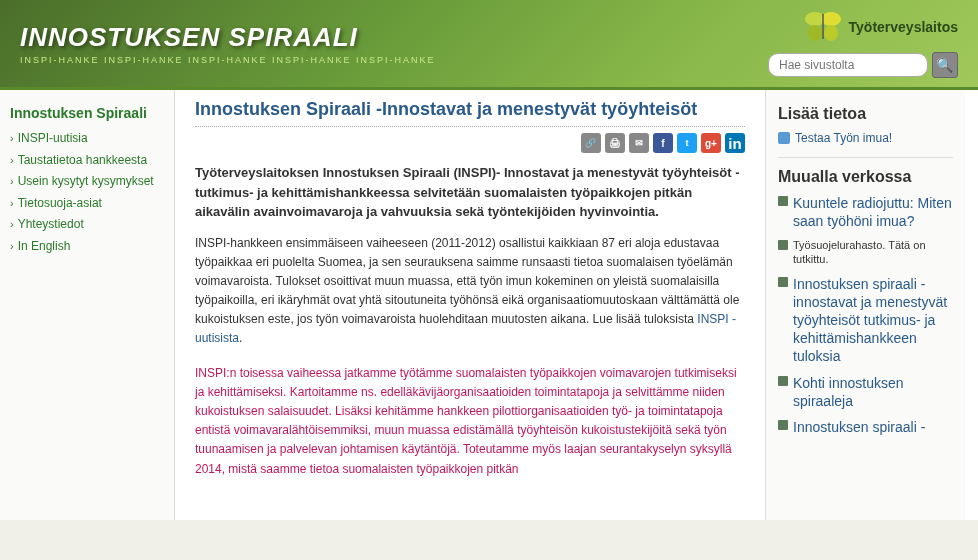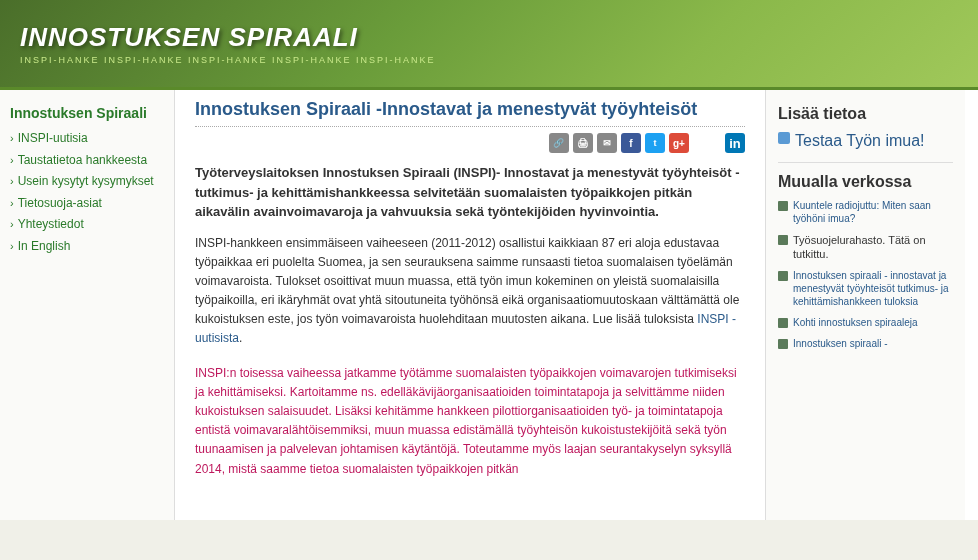--- a/index.html
+++ b/index.html
@@ -161,21 +161,21 @@
       font-weight: bold;
       color: #fff;
       cursor: pointer;
     }
     .icon-link { background: #888; font-size: 9px; }
     .icon-print { background: #888; font-size: 9px; }
     .icon-email { background: #888; font-size: 9px; }
     .icon-fb { background: #3b5998; }
     .icon-tw { background: #1da1f2; font-size: 9px; }
     .icon-gplus { background: #dd4b39; font-size: 10px; }
-    .icon-li { background: #0077b5; font-size: 13px; margin-left: 32px; }
+    .icon-li { background: #0077b5; font-size: 15px; }
 
     #intro-para {
       font-size: 13px;
       line-height: 1.5;
       margin-bottom: 12px;
     }
     #intro-para strong { font-weight: bold; }
 
     #body-para1 {
       font-size: 12px;
@@ -222,21 +222,21 @@
     .rs-bullet {
       width: 12px;
       height: 12px;
       background: #5a9ad4;
       border-radius: 2px;
       flex-shrink: 0;
       margin-top: 1px;
     }
     .rs-link {
       color: #2a5a8a;
-      font-size: 16px;
+      font-size: 12px;
       line-height: 1.3;
       text-decoration: none;
       text-align: center;
     }
     .rs-divider {
       border: none;
       border-top: 1px solid #ddd;
       margin: 10px 0;
     }
     .rs-item-small {
@@ -254,32 +254,51 @@
       flex-shrink: 0;
       margin-top: 2px;
     }
     .rs-text-small {
       color: #333;
       font-size: 11px;
       line-height: 1.3;
     }
     .rs-link-text {
       color: #2a5a8a;
-      font-size: 10px;
+      font-size: 14px;
       line-height: 1.3;
       text-decoration: none;
     }
   </style>
 </head>
 <body>
 
 <div id="header">
   <div id="logo-area">
     <div id="logo-text">INNOSTUKSEN SPIRAALI</div>
     <div id="logo-sub">INSPI-HANKE INSPI-HANKE INSPI-HANKE INSPI-HANKE INSPI-HANKE</div>
+  </div>
+  <div id="header-right">
+    <div id="ttl-logo">
+
+      <svg id="ttl-icon" viewBox="0 0 40 35" xmlns="http://www.w3.org/2000/svg">
+        <ellipse cx="12" cy="10" rx="10" ry="7" fill="#c8d840" opacity="0.9"></ellipse>
+        <ellipse cx="28" cy="10" rx="10" ry="7" fill="#e8e030" opacity="0.9"></ellipse>
+        <ellipse cx="12" cy="24" rx="7" ry="8" fill="#a0b820" opacity="0.9"></ellipse>
+        <ellipse cx="28" cy="24" rx="7" ry="8" fill="#c0cc28" opacity="0.9"></ellipse>
+        <line x1="20" y1="5" x2="20" y2="30" stroke="#555" stroke-width="1.5"></line>
+      </svg>
+      <span id="ttl-name" style="color:#2a4a1a;font-size:14px;font-weight:bold;">Työterveyslaitos</span>
+    </div>
+    <div id="search-area">
+      <input id="search-input" type="text" placeholder="Hae sivustolta" style="">
+      <button id="search-btn">
+        <span>🔍</span>
+      </button>
+    </div>
   </div>
 </div>
 
 <div id="main">
 
   <div id="sidebar">
     <div id="sidebar-title">Innostuksen Spiraali</div>
 
     <div class="sidebar-item">
       <span class="sidebar-arrow">›</span>

